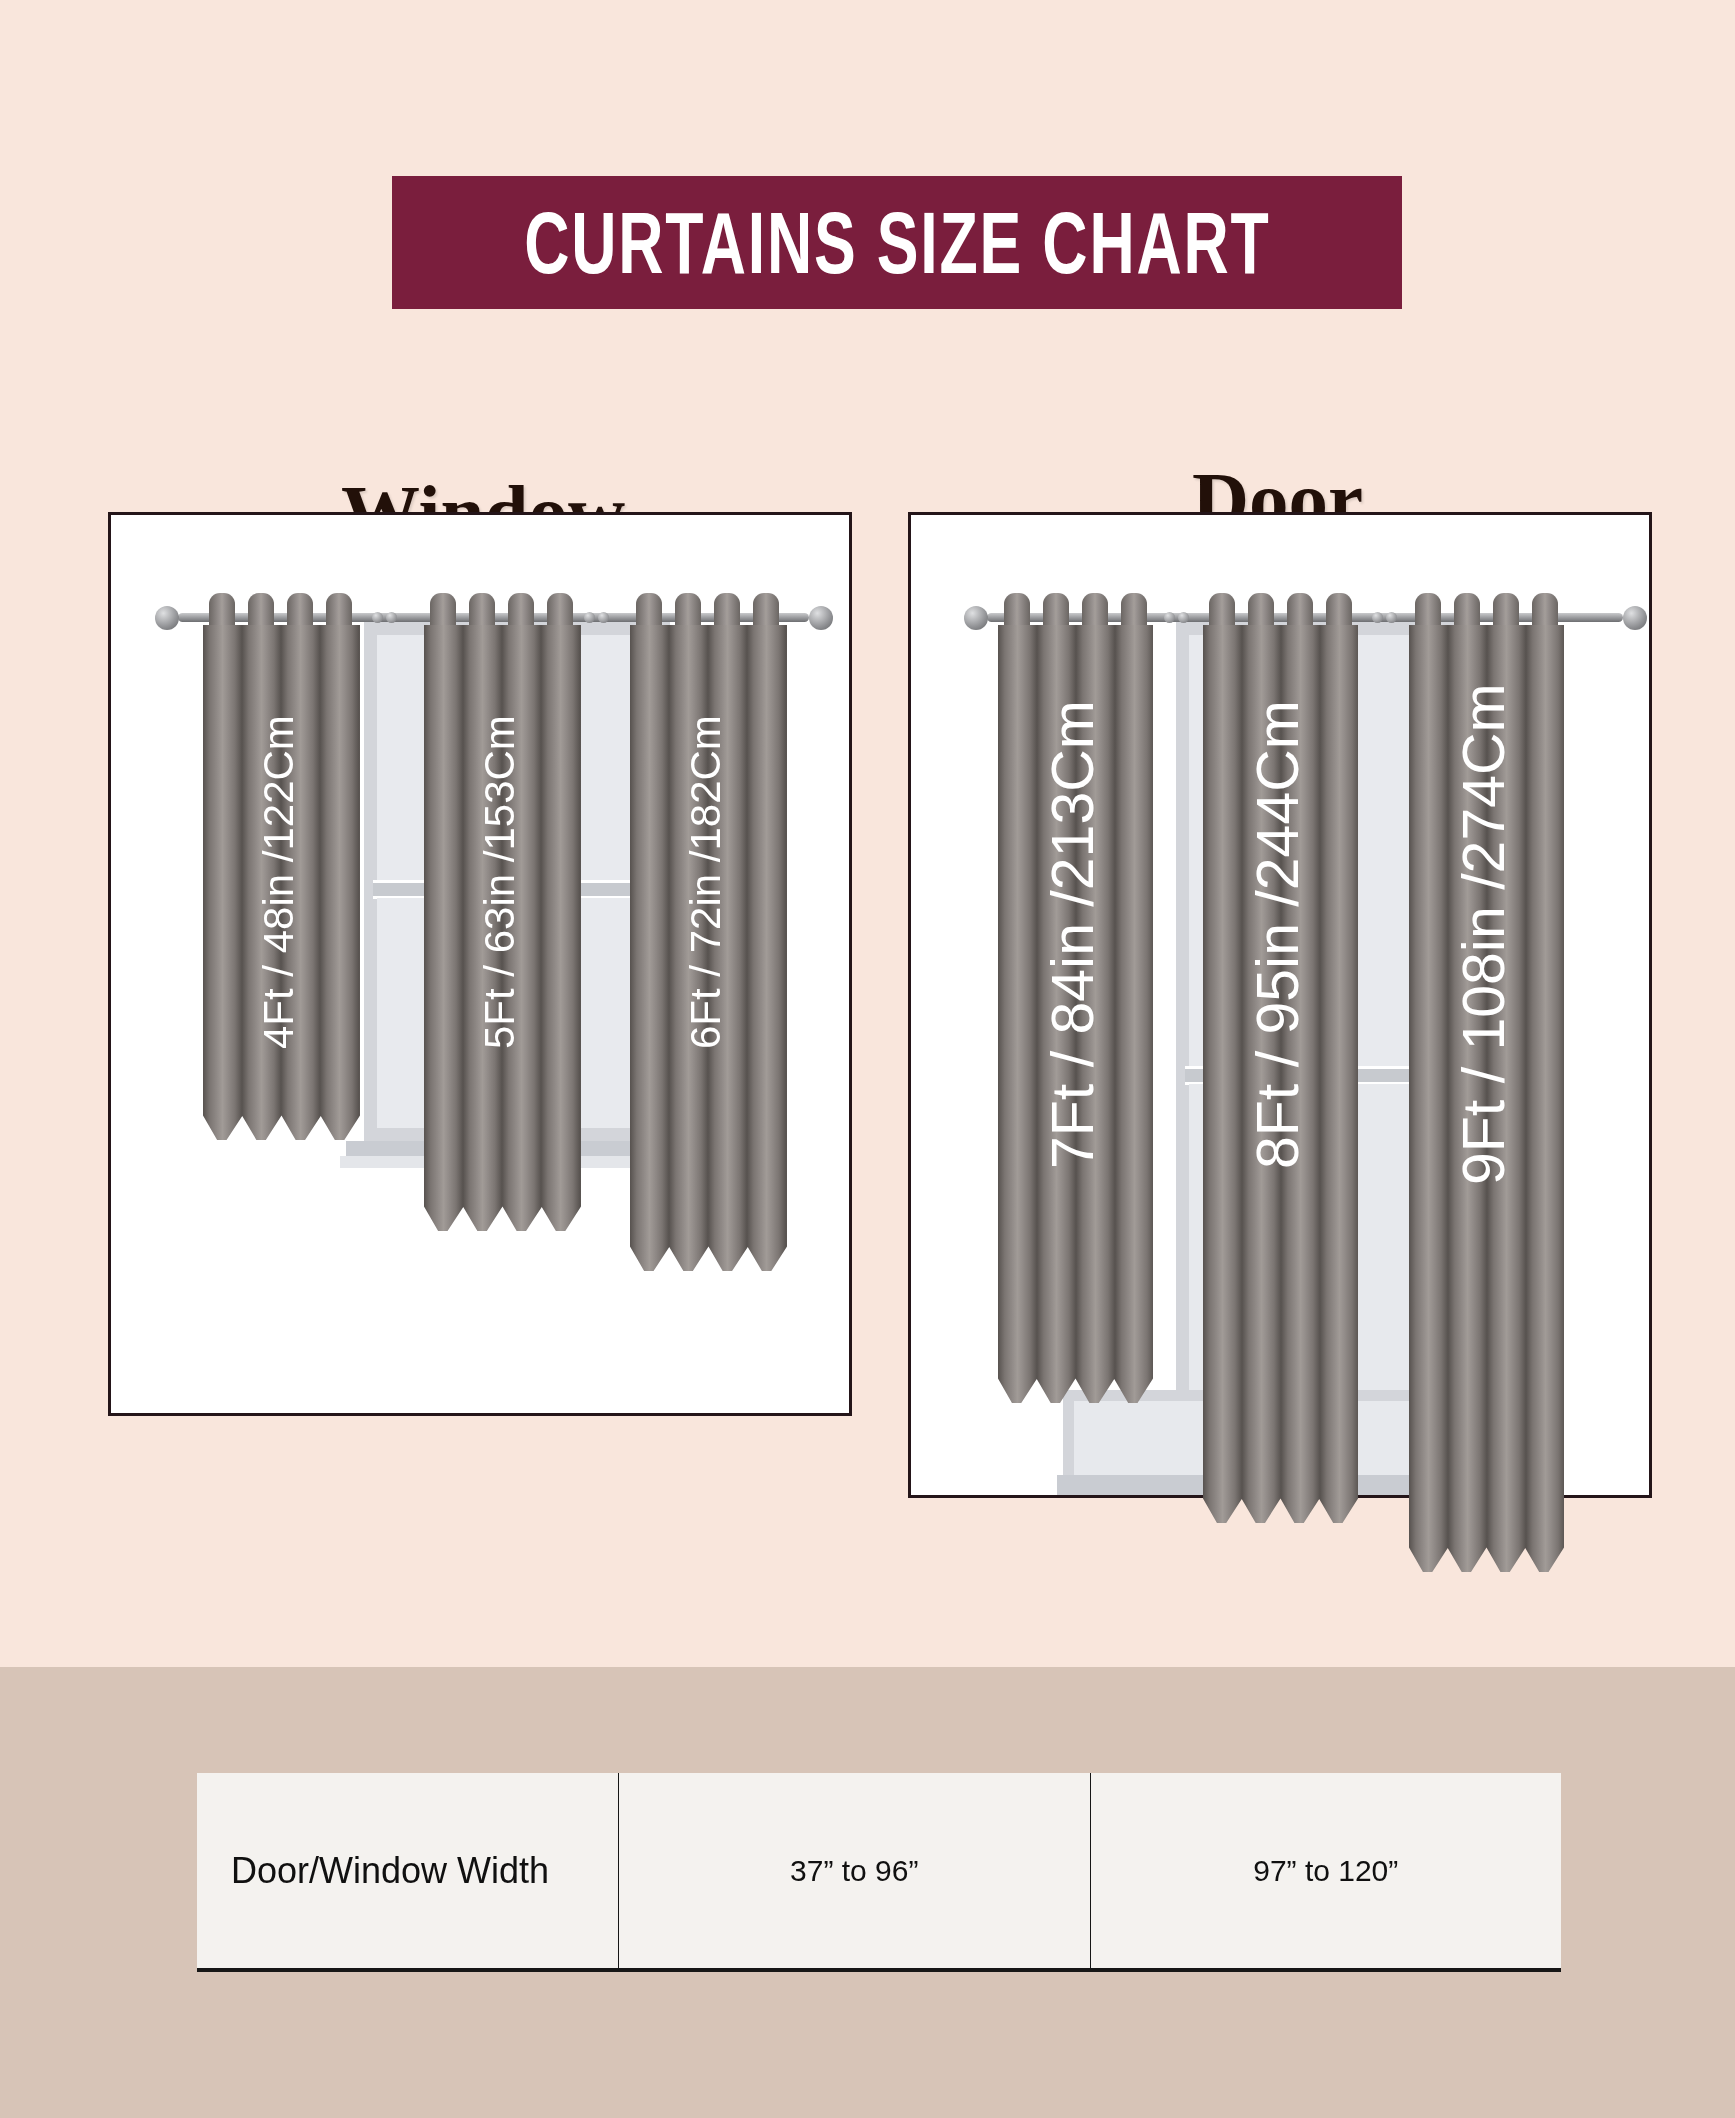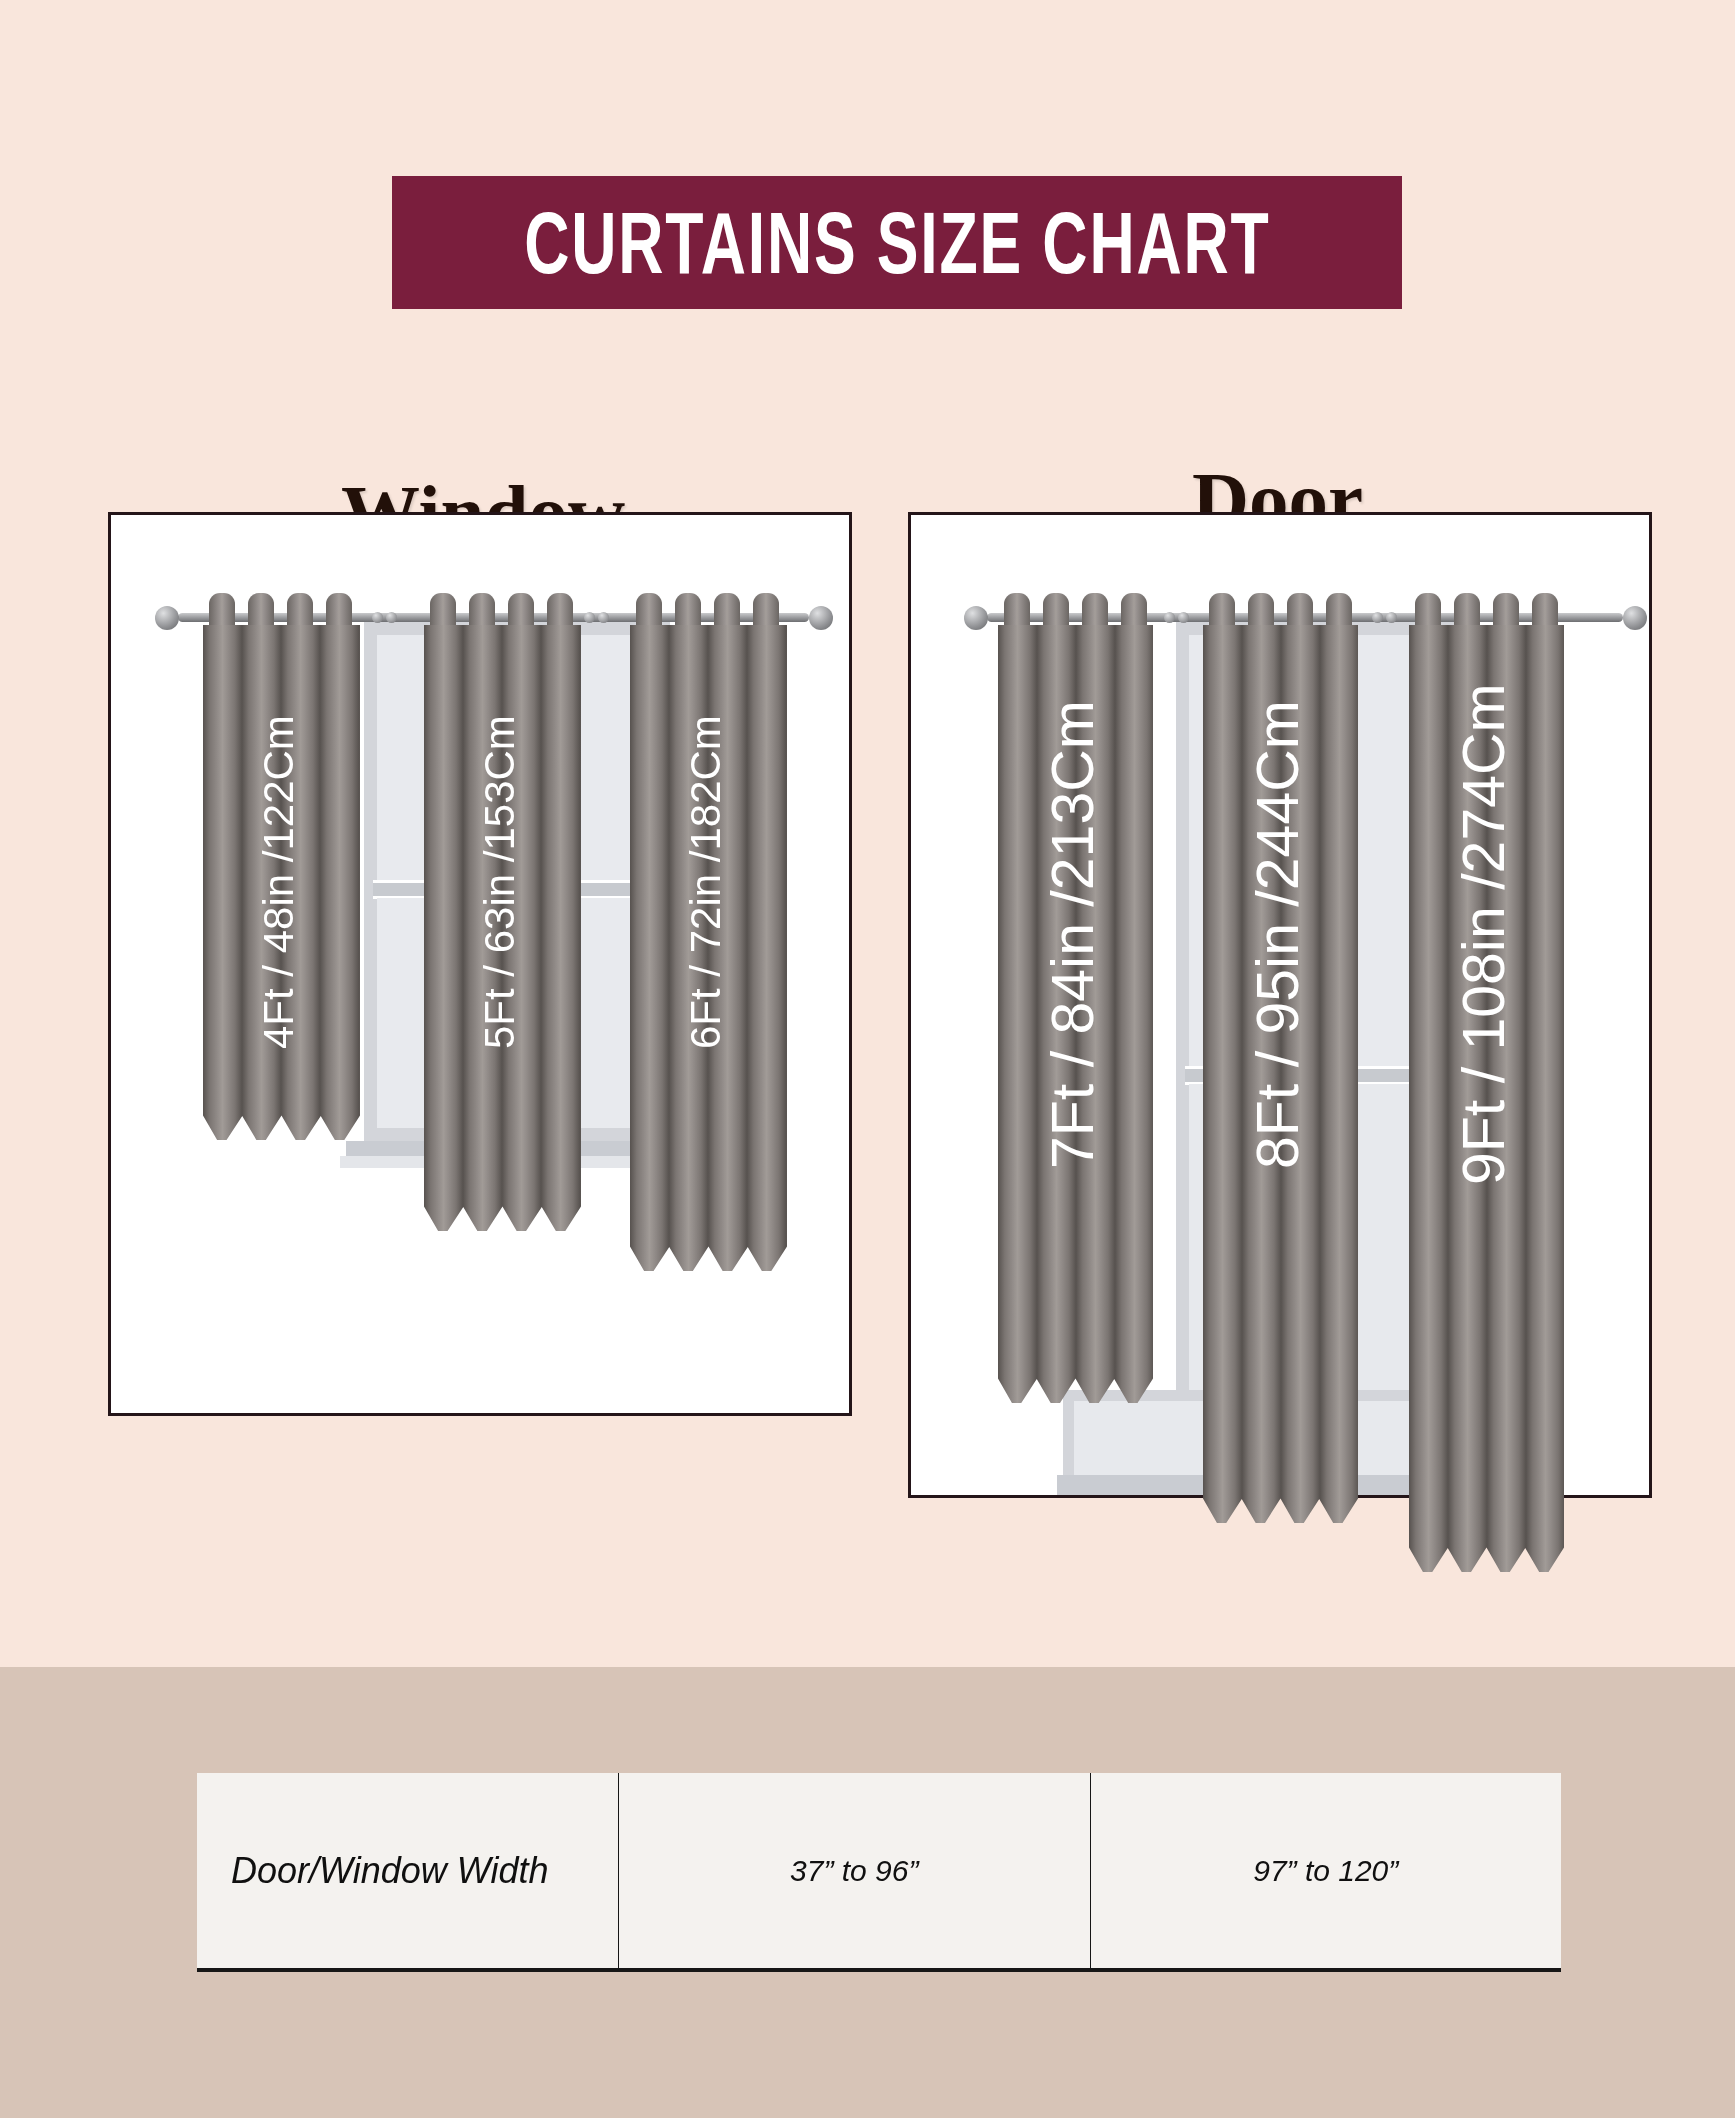--- a/index.html
+++ b/index.html
@@ -65,21 +65,21 @@
        writing-mode:vertical-rl;transform:rotate(180deg);text-align:center;
        color:#ffffff;white-space:nowrap;}
   .box-window .c-label{font-size:42px;height:515px;}
   .box-door .c-label{font-size:59px;height:619px;}
 
   
   .size-table{left:197px;top:1773px;width:1364px;height:199px;background:#f4f2ef;
        display:flex;flex-direction:column;color:#101010;}
   .trow{display:flex;flex:1;}
   .tdivider{height:3.8px;background:#161616;}
-  .cell{display:flex;align-items:center;justify-content:center;font-style:italic;}
+  .cell{display:flex;align-items:center;justify-content:center;}
   .cell.lab{flex:0 0 421px;justify-content:flex-start;padding-left:34px;font-size:36px;}
   .cell.val{flex:1;border-left:1.7px solid #161616;font-size:30px;}
   .trow.counts .cell.val{font-size:41px;}
 </style>
 </head>
 <body>
 
 <div id="canvas">
 
   <div class="abs bg-top"></div>

